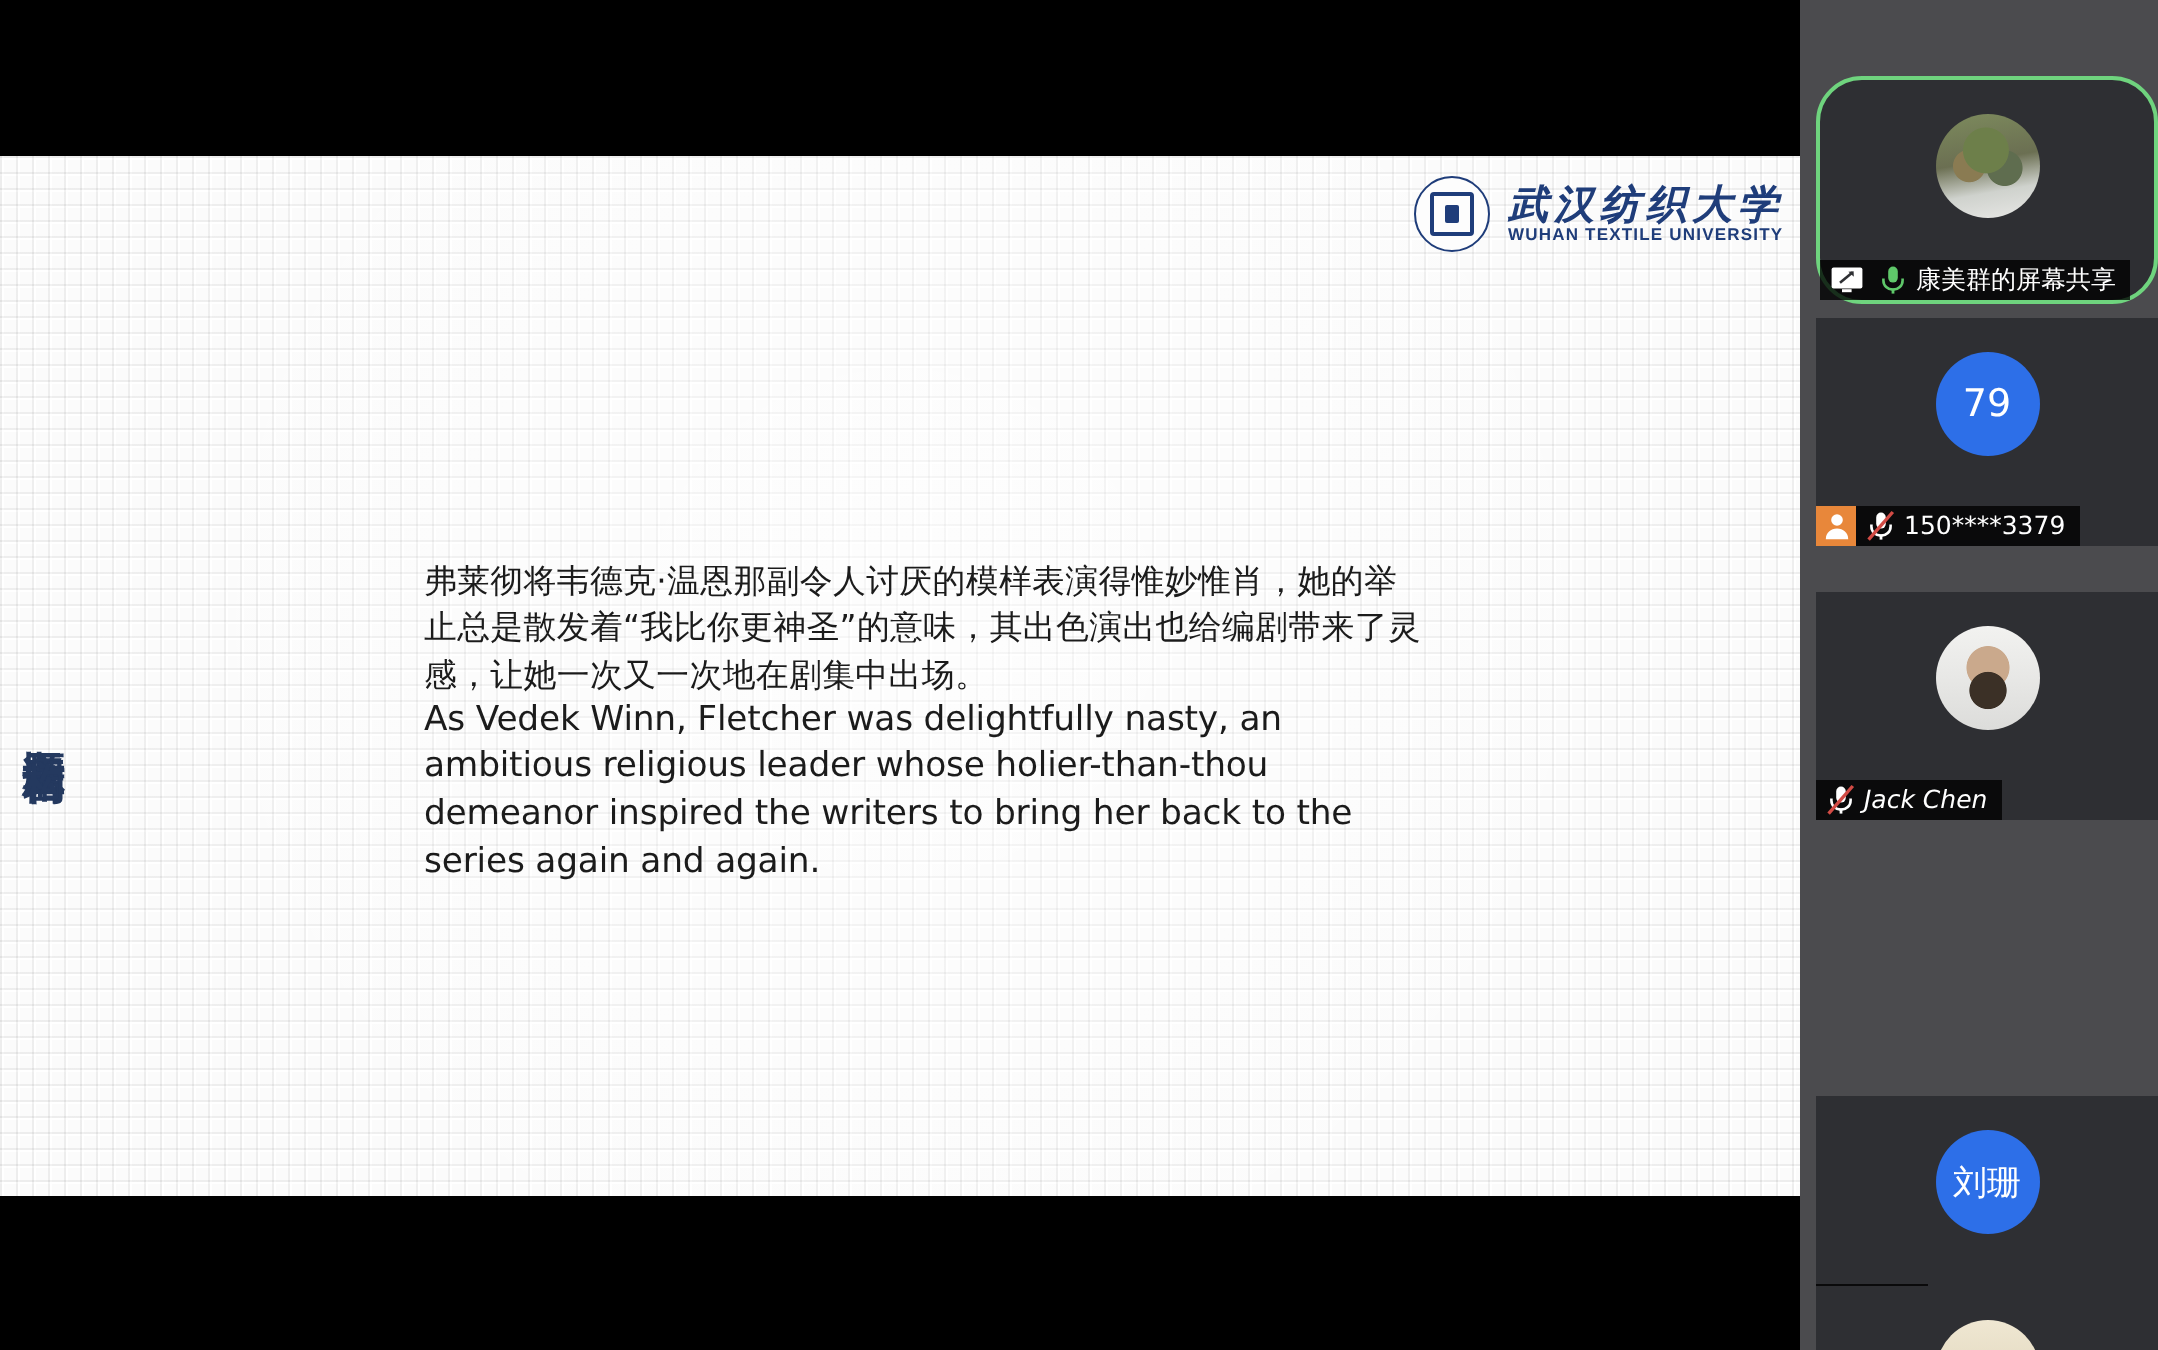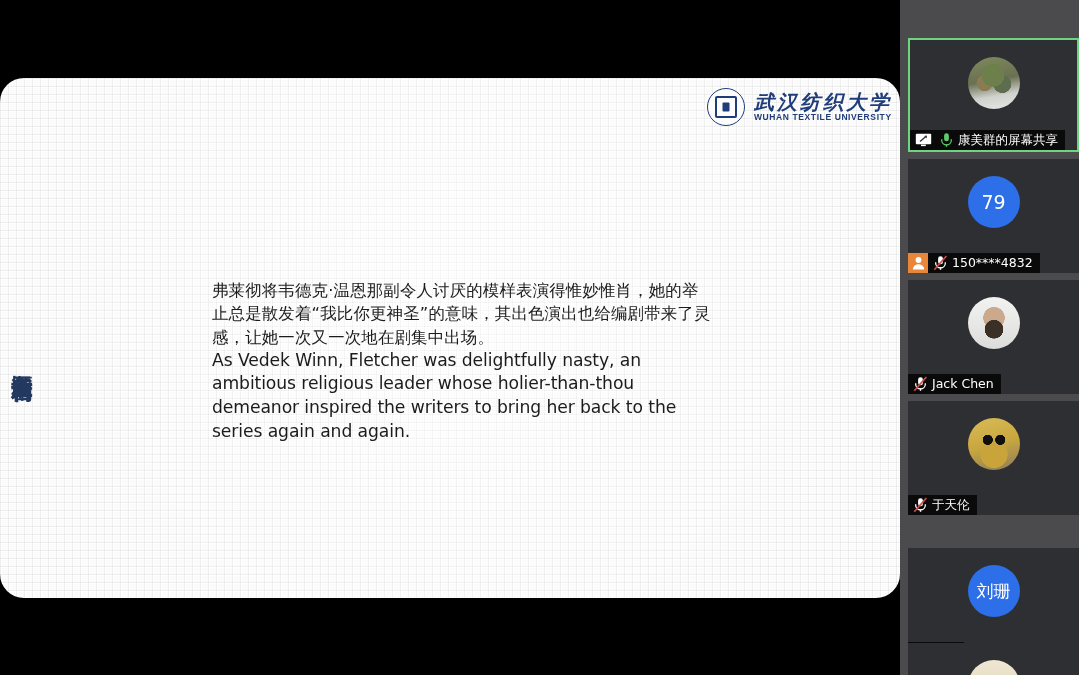--- a/index.html
+++ b/index.html
@@ -30,21 +30,20 @@
     height: 520px;
     background-color: #fbfbfb;
     background-image:
       linear-gradient(to right, rgba(0,0,0,0.055) 1px, transparent 1px),
       linear-gradient(to bottom, rgba(0,0,0,0.055) 1px, transparent 1px),
       linear-gradient(to right, rgba(255,255,255,0.9) 1px, transparent 1px),
       linear-gradient(to bottom, rgba(255,255,255,0.9) 1px, transparent 1px);
     background-size: 8px 8px, 8px 8px, 8px 8px, 8px 8px;
     background-position: 0 0, 0 0, 1px 1px, 1px 1px;
     overflow: hidden;
-    border-radius: 24px;
   }
 
   
   #slide::after {
     content: "";
     position: absolute;
     inset: 0;
     background: radial-gradient(circle at 50% 45%, rgba(255,255,255,0.55) 0%, rgba(255,255,255,0.15) 55%, rgba(255,255,255,0) 100%);
     pointer-events: none;
   }
@@ -277,21 +276,21 @@
 
     <div id="slide-body">
       <p id="para-cn">弗莱彻将韦德克·温恩那副令人讨厌的模样表演得惟妙惟肖，她的举止总是散发着“我比你更神圣”的意味，其出色演出也给编剧带来了灵感，让她一次又一次地在剧集中出场。</p>
       <p id="para-en">As Vedek Winn, Fletcher was delightfully nasty, an ambitious religious leader whose holier-than-thou demeanor inspired the writers to bring her back to the series again and again.</p>
     </div>
 
   </div>
 </div>
 
 <div id="sidebar">
-    <div class="tile active" style="top: 38px;">
+    <div class="tile active" style="top: 38px; border-radius: 23px;">
       <div class="avatar photo-bonsai"></div>
       <div class="name-strip">
         <span class="icon-share">
           <svg width="17" height="14" viewBox="0 0 17 14">
             <rect x="0.8" y="0.8" width="15.4" height="10.4" rx="1" fill="#ffffff"></rect>
             <path d="M5 8.4 L11.2 3.2" stroke="#2e2f33" stroke-width="1.3"></path>
             <path d="M11.8 2.6 L11.9 5.4 L9.2 2.9 Z" fill="#2e2f33"></path>
             <rect x="6.0" y="11.6" width="4.8" height="1.5" fill="#ffffff"></rect>
           </svg>
         </span>
@@ -315,49 +314,35 @@
           </svg>
         </span>
         <span class="icon-mic">
           <svg width="15" height="16" viewBox="0 0 15 16">
             <rect x="5.1" y="1.3" width="4.8" height="8" rx="2.4" fill="#ffffff"></rect>
             <path d="M2.7 7.2v1.0c0 2.6 2.1 4.6 4.8 4.6s4.8-2.0 4.8-4.6V7.2" stroke="#ffffff" stroke-width="1.3" fill="none"></path>
             <rect x="6.8" y="12.3" width="1.4" height="2.5" fill="#ffffff"></rect>
             <line x1="1.3" y1="14.8" x2="13.4" y2="1.0" stroke="#d24b45" stroke-width="1.7"></line>
           </svg>
         </span>
-        <span class="label">150****4832</span>
-      </div>
-    </div>
-    <div class="tile" style="top: 280px;">
+        <span class="label">150****3379</span>
+      </div>
+    </div>
+    <div class="tile" style="top: 296px; font-style: italic;">
       <div class="avatar photo-person"></div>
       <div class="name-strip">
         <span class="icon-mic">
           <svg width="15" height="16" viewBox="0 0 15 16">
             <rect x="5.1" y="1.3" width="4.8" height="8" rx="2.4" fill="#ffffff"></rect>
             <path d="M2.7 7.2v1.0c0 2.6 2.1 4.6 4.8 4.6s4.8-2.0 4.8-4.6V7.2" stroke="#ffffff" stroke-width="1.3" fill="none"></path>
             <rect x="6.8" y="12.3" width="1.4" height="2.5" fill="#ffffff"></rect>
             <line x1="1.3" y1="14.8" x2="13.4" y2="1.0" stroke="#d24b45" stroke-width="1.7"></line>
           </svg>
         </span>
         <span class="label">Jack Chen</span>
-      </div>
-    </div>
-    <div class="tile" style="top: 401px;">
-      <div class="avatar photo-cat"></div>
-      <div class="name-strip">
-        <span class="icon-mic">
-          <svg width="15" height="16" viewBox="0 0 15 16">
-            <rect x="5.1" y="1.3" width="4.8" height="8" rx="2.4" fill="#ffffff"></rect>
-            <path d="M2.7 7.2v1.0c0 2.6 2.1 4.6 4.8 4.6s4.8-2.0 4.8-4.6V7.2" stroke="#ffffff" stroke-width="1.3" fill="none"></path>
-            <rect x="6.8" y="12.3" width="1.4" height="2.5" fill="#ffffff"></rect>
-            <line x1="1.3" y1="14.8" x2="13.4" y2="1.0" stroke="#d24b45" stroke-width="1.7"></line>
-          </svg>
-        </span>
-        <span class="label">于天伦</span>
       </div>
     </div>
     <div class="tile" style="top: 548px;">
       <div class="avatar initials-blue">刘珊</div>
       <div class="name-strip">
         <span class="icon-mic">
           <svg width="15" height="16" viewBox="0 0 15 16">
             <rect x="5.1" y="1.3" width="4.8" height="8" rx="2.4" fill="#ffffff"></rect>
             <path d="M2.7 7.2v1.0c0 2.6 2.1 4.6 4.8 4.6s4.8-2.0 4.8-4.6V7.2" stroke="#ffffff" stroke-width="1.3" fill="none"></path>
             <rect x="6.8" y="12.3" width="1.4" height="2.5" fill="#ffffff"></rect>

